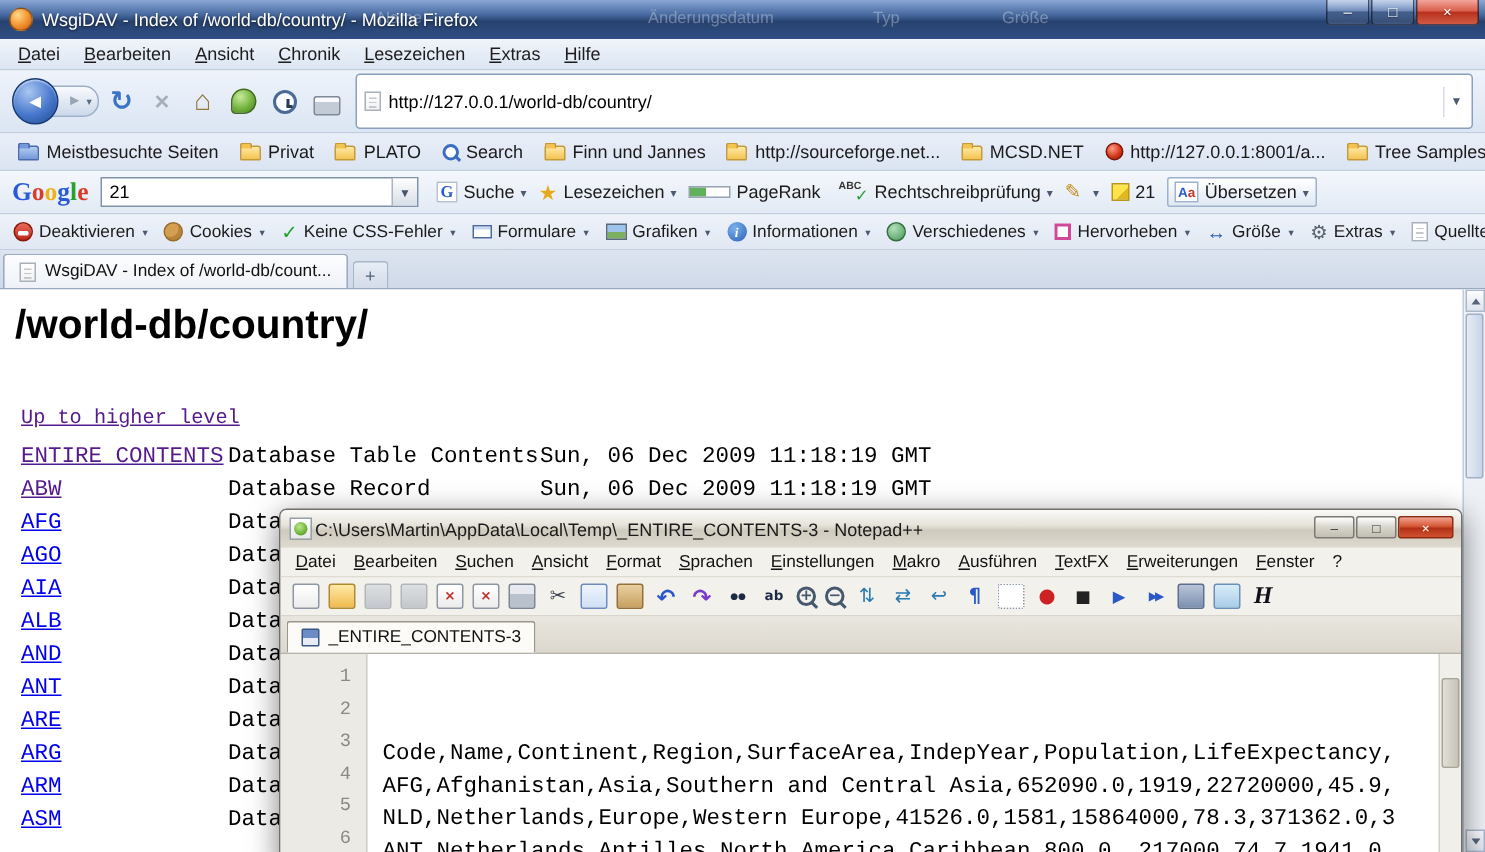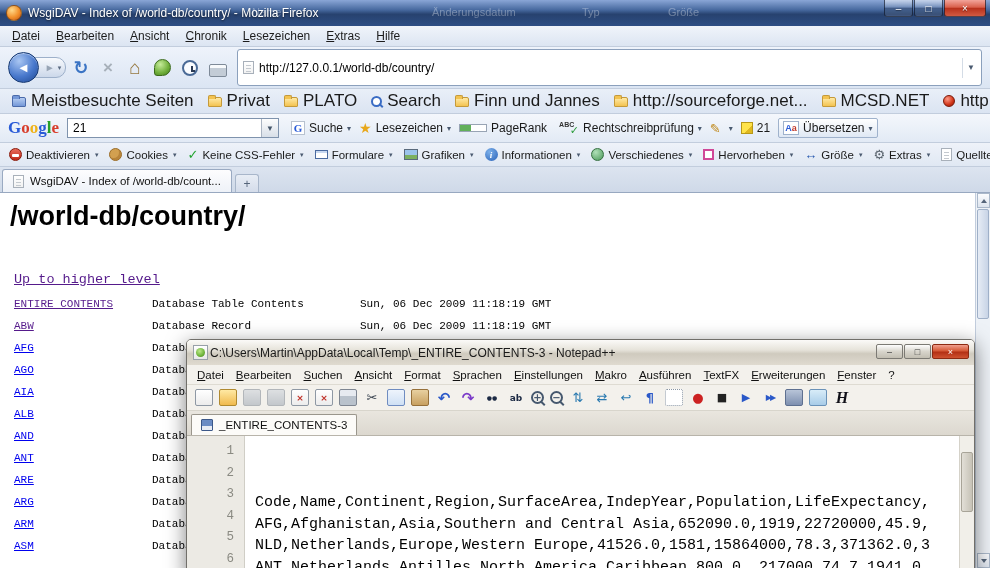--- a/index.html
+++ b/index.html
@@ -46,21 +46,21 @@
 .ic-clock::before{content:"";position:absolute;left:7px;top:8px;width:4px;height:2px;background:#2a3a55}
 .ic-print{width:18px;height:13px;min-width:18px;background:linear-gradient(#f8fafc 0 30%,#c3ccd6 30%);border:1px solid #7e8a98;border-radius:2px;margin:6px 4px 0}
 .url-bar{flex:1;height:37px;background:#fff;border:1px solid #8ba0bc;border-radius:3px;display:flex;align-items:center;padding:0 2px 0 5px;margin-left:6px}
 .ic-page{width:11px;height:13px;background:linear-gradient(#fff,#f2f2f2);border:1px solid #a8b0ba;position:relative;flex:0 0 auto}
 .ic-page::after{content:"";position:absolute;left:2px;right:2px;top:3px;height:7px;background:repeating-linear-gradient(#c4c9cf 0 1px,transparent 1px 3px)}
 .url-text{flex:1;border:none;outline:none;background:transparent;font-size:12px;color:#000;margin-left:5px;font-family:"Liberation Sans",sans-serif}
 .url-drop{width:17px;height:20px;display:flex;align-items:center;justify-content:center;color:#4a5a70;font-size:8px;border-left:1px solid #d4dce6}
 
 
 .ff-bookmarks{flex:0 0 25px;background:linear-gradient(#e9eff8,#dbe4f2);border-bottom:1px solid #c2cddd;display:flex;align-items:center;padding-left:6px;gap:2px;overflow:hidden}
-.bm-item{display:flex;align-items:center;gap:5px;padding:2px 6px;font-size:17px;color:#1a1a1a;border-radius:2px;white-space:nowrap}
+.bm-item{display:flex;align-items:center;gap:5px;padding:2px 6px;font-size:12px;color:#1a1a1a;border-radius:2px;white-space:nowrap}
 .bm-ic{flex:0 0 auto;position:relative}
 .ic-folder,.ic-smart-folder{width:14px;height:10px;background:linear-gradient(#ffeaa6,#f3c351);border:1px solid #c59a3a;border-radius:1px 2px 1px 1px;margin-top:2px}
 .ic-folder::before,.ic-smart-folder::before{content:"";position:absolute;top:-3px;left:-1px;width:6px;height:3px;background:#f3c351;border:1px solid #c59a3a;border-bottom:none;border-radius:2px 2px 0 0}
 .ic-smart-folder{background:linear-gradient(#b6cdf2,#7498d8);border-color:#4a6aaa}
 .ic-smart-folder::before{background:#7498d8;border-color:#4a6aaa}
 .ic-search{width:11px;height:11px;border:2px solid #3a6cc4;border-radius:50%;background:#fff}
 .ic-search::after{content:"";position:absolute;width:2px;height:5px;background:#3a6cc4;transform:rotate(-45deg);right:-2px;bottom:-3px}
 .ic-red-globe{width:12px;height:12px;border-radius:50%;background:radial-gradient(circle at 35% 30%,#ff9a86,#d03418 60%,#8c1c08);border:1px solid #7a1808}
 
 
@@ -113,21 +113,21 @@
 .newtab-btn{height:18px;min-width:24px;margin:0 0 0 3px;background:linear-gradient(#e8edf5,#d4dcea);border:1px solid #a8b6ca;border-bottom:none;border-radius:3px 3px 0 0;display:flex;align-items:center;justify-content:center;color:#55657a;font-size:12px;padding:0 4px}
 
 
 .ff-content{flex:1;background:#fff;position:relative;overflow:hidden}
 .content-inner{padding:8px 28px 0 10px}
 h1.dir{font-size:27px;font-weight:bold;color:#000;font-family:"Liberation Sans",sans-serif}
 .uplink-row{margin-top:40px;padding-left:4px;font-family:"Liberation Mono","DejaVu Sans Mono",monospace;font-size:13.5px}
 a.idx{color:#0000ee;text-decoration:underline;cursor:pointer}
 a.idx.visited{color:#551a8b}
 .rows{margin-top:6px}
-.row{display:grid;grid-template-columns:138px 208px auto;padding-left:4px;height:22px;align-items:center;font-family:"Liberation Mono","DejaVu Sans Mono",monospace;font-size:11px;color:#000}
+.row{display:grid;grid-template-columns:138px 208px auto;padding-left:4px;height:22px;align-items:center;font-family:"Liberation Mono","DejaVu Sans Mono",monospace;font-size:15px;color:#000}
 .cell{white-space:nowrap}
 .ff-scrollbar{position:absolute;top:0;right:0;bottom:0;width:15px;background:#eef2f7;border-left:1px solid #c2cddd}
 .sb-arrow{position:absolute;left:1px;right:0;height:15px;background:linear-gradient(#fbfcfe,#dde4ee);border:1px solid #aab8ca;display:flex;align-items:center;justify-content:center}
 .sb-arrow.up{top:0}
 .sb-arrow.down{bottom:0}
 .sb-arrow::after{content:"";border:3px solid transparent}
 .sb-arrow.up::after{border-bottom:4px solid #55657a;margin-top:-3px}
 .sb-arrow.down::after{border-top:4px solid #55657a;margin-bottom:-3px}
 .sb-thumb{position:absolute;left:1px;right:1px;top:16px;height:110px;background:linear-gradient(90deg,#e6ecf5,#c8d4e6);border:1px solid #9fb0c8;border-radius:2px}
 

